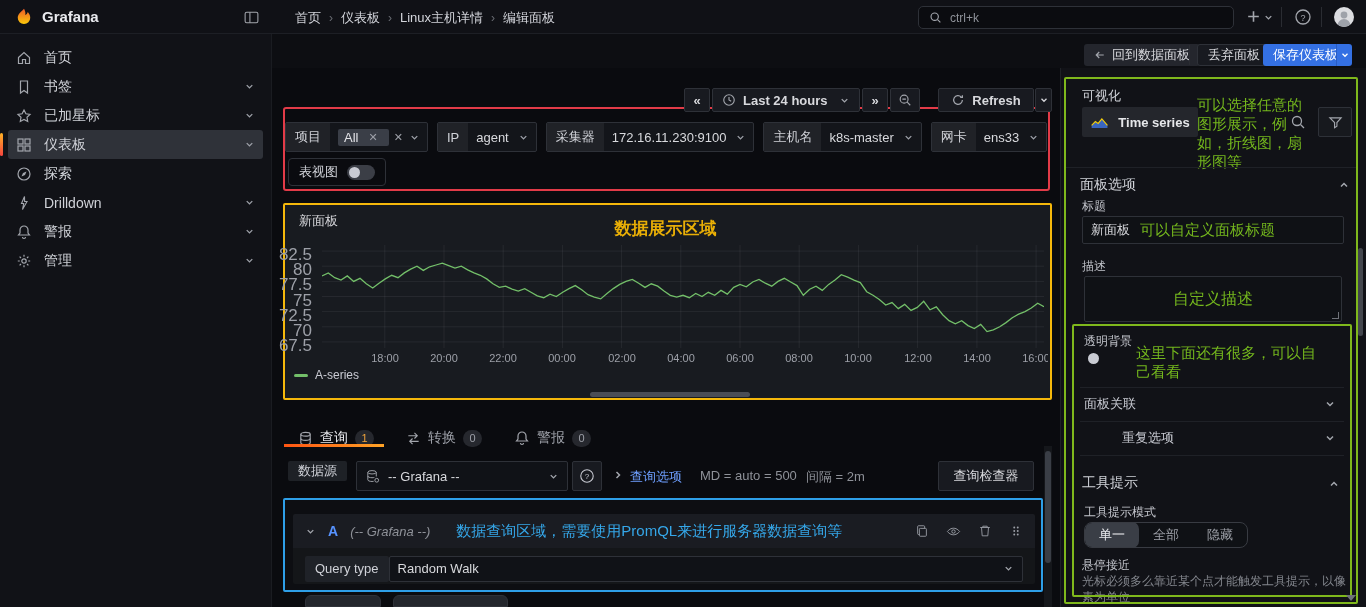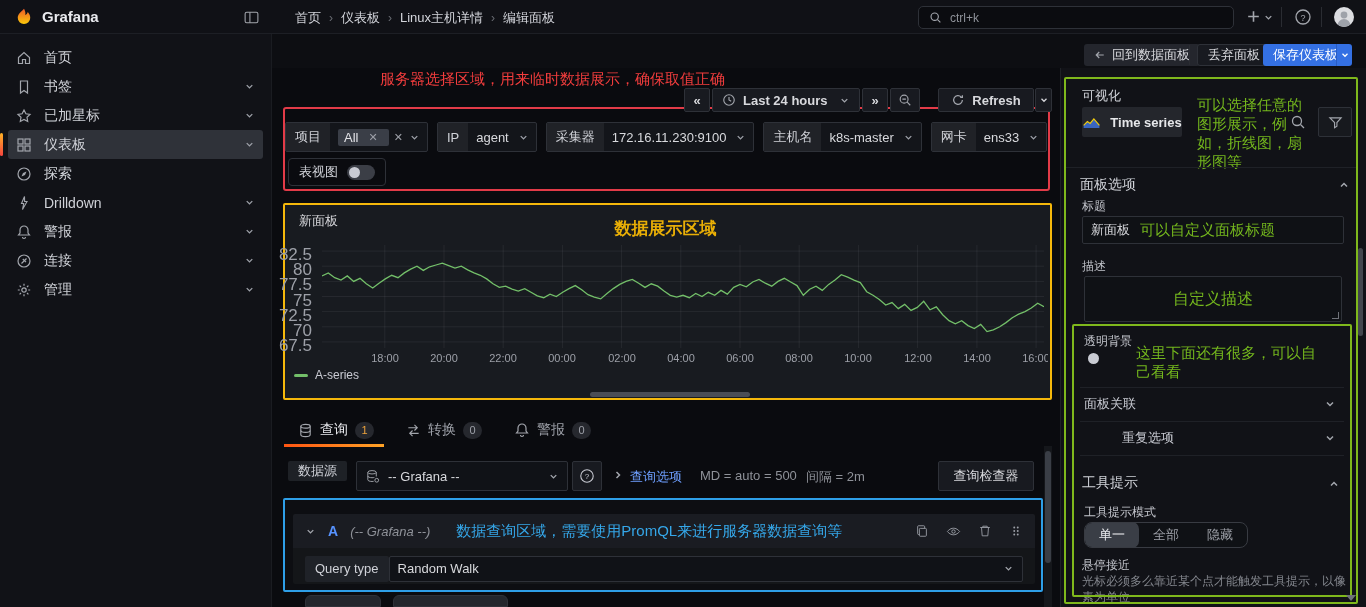--- a/index.html
+++ b/index.html
@@ -73,21 +73,21 @@
   .toggle { width:28px; height:15px; border-radius:8px; background:#3b3e46;
             position:relative; flex:none; cursor:pointer; }
   .toggle::after { content:''; position:absolute; left:2px; top:2px; width:11px;
             height:11px; border-radius:50%; background:#c9cbd3; }
 
   .ylab { position:absolute; right:4px; font-size:17px; color:#9da0a8; }
   .xlab { position:absolute; top:0; transform:translateX(-50%); font-size:11px; color:#9da0a8; }
   .grid { stroke:rgba(204,204,220,0.08); stroke-width:1; vector-effect:non-scaling-stroke; }
 
   #tabs { display:flex; gap:32px; align-items:flex-end; }
-  .tab { display:flex; align-items:center; gap:7px; padding-bottom:8px;
+  .tab { display:flex; align-items:center; gap:7px; 
          position:relative; color:#9da0a8; font-size:14px; cursor:pointer; }
   .tab.active { color:#e9eaee; }
   .tab.active::after { content:''; position:absolute; left:-14px; right:-10px; bottom:0;
          height:3px; background:linear-gradient(90deg,#ff5512,#ffa326); }
   .badge { min-width:19px; height:17px; border-radius:9px; background:#26282e;
            color:#9da0a8; font-size:11px; display:inline-flex; align-items:center;
            justify-content:center; padding:0 6px; }
   .tab.active .badge { color:#efa43c; }
 
   .inlbl { display:inline-flex; align-items:center; padding:0 10px; height:20px;
@@ -313,51 +313,36 @@
         <span class="lbl">警报</span>
         <span class="chev ico">
           <svg width="11" height="11" viewBox="0 0 12 12">
             <path d="M3 4.5 6 7.5 9 4.5" fill="none" stroke="currentColor" stroke-width="1.5"></path>
           </svg>
         </span>
       </div>
       <div class="sbitem">
         <span class="ico">
           <svg width="16" height="16" viewBox="0 0 16 16">
-            <circle cx="8" cy="8" r="6" fill="none" stroke="currentColor" stroke-width="1.2"></circle>
-            <path d="M5.5 10.5l5-5M6.8 6l3.2 3.2" fill="none" stroke="currentColor" stroke-width="1.2"></path>
-          </svg>
-        </span>
-        <span class="lbl">连接</span>
-        <span class="chev ico">
-          <svg width="11" height="11" viewBox="0 0 12 12">
-            <path d="M3 4.5 6 7.5 9 4.5" fill="none" stroke="currentColor" stroke-width="1.5"></path>
-          </svg>
-        </span>
-      </div>
-      <div class="sbitem">
-        <span class="ico">
-          <svg width="16" height="16" viewBox="0 0 16 16">
             <circle cx="8" cy="8" r="2.2" fill="none" stroke="currentColor" stroke-width="1.2"></circle>
             <path d="M8 1.8v2M8 12.2v2M1.8 8h2M12.2 8h2M3.6 3.6 5 5M11 11l1.4 1.4M12.4 3.6 11 5M5 11l-1.4 1.4" stroke="currentColor" stroke-width="1.2"></path>
           </svg>
         </span>
         <span class="lbl">管理</span>
         <span class="chev ico">
           <svg width="11" height="11" viewBox="0 0 12 12">
             <path d="M3 4.5 6 7.5 9 4.5" fill="none" stroke="currentColor" stroke-width="1.5"></path>
           </svg>
         </span>
       </div>
     </div>
 
   
   <div id="content" class="abs"></div>
 
-  <span class="abs anno-red" style="left:380px;top:70px;">服务器选择区域，用来临时数据展示，确保取值正确</span>
 
   
   <div class="abs box-red" style="left:283px;top:107px;width:767px;height:84px;"></div>
 
   
   <div class="abs tbtn" style="left:684px;top:88px;width:26px;">«</div>
   <div class="abs tbtn" style="left:712px;top:88px;width:148px;justify-content:flex-start;padding:0 9px;">
     <span class="ico">
       <svg width="14" height="14" viewBox="0 0 16 16">
           <circle cx="8" cy="8" r="6" fill="none" stroke="currentColor" stroke-width="1.3"></circle>
@@ -642,21 +627,21 @@
   <div class="abs" style="left:393px;top:595px;width:115px;height:12px;background:#23262c;border:1px solid #2e3138;border-radius:6px 6px 0 0;"></div>
 
   
   <div class="abs vtrack" style="left:1044px;top:446px;width:8px;height:161px;"></div>
   <div class="abs vthumb" style="left:1045px;top:451px;width:6px;height:112px;"></div>
 
   
   <div id="rightpane" class="abs"></div>
 
   <span class="abs rp-lbl" style="left:1082px;top:87px;font-size:13px;color:#d0d2d8;font-weight:500;">可视化</span>
-  <div class="abs gbtn" style="left:1082px;top:107px;width:100px;height:30px;font-size:13px;">
+  <div class="abs gbtn" style="left:1082px;top:107px;width:116px;height:30px;font-size:13px;">
     <span>
       <svg width="20" height="13" viewBox="0 0 20 14">
           <path d="M1 10 5 6l3 2 4-5 6 7v3H1z" fill="#3d71d9" opacity="0.85"></path>
           <path d="M1 10 5 6l3 2 4-5 6 7" fill="none" stroke="#f2cc0c" stroke-width="1.2"></path>
         </svg>
     </span>
     <span>Time series</span>
   </div>
   <span class="abs ico" style="left:1290px;top:114px;">
     <svg width="16" height="16" viewBox="0 0 16 16">

